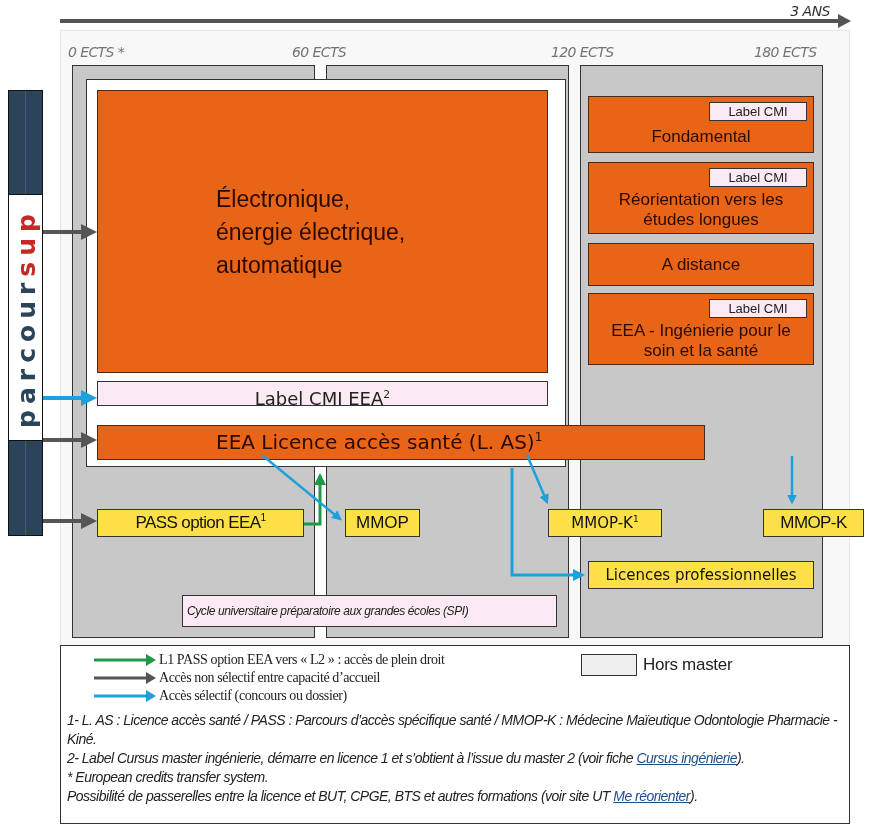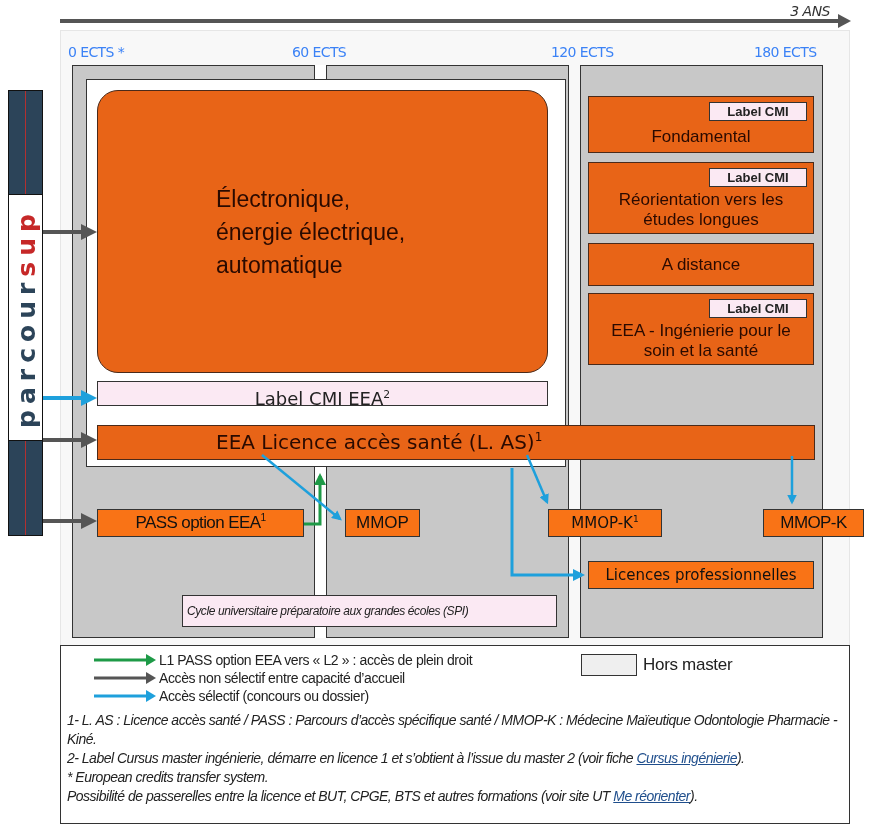--- a/index.html
+++ b/index.html
@@ -2,45 +2,45 @@
 <html><head>
 <meta charset="utf-8">
 <style>
   html, body { margin: 0; padding: 0; }
   body { width: 870px; height: 835px; background: #ffffff; position: relative; overflow: hidden; font-family: "Liberation Sans", sans-serif; }
   .abs { position: absolute; box-sizing: border-box; }
   .timeline-bar { left: 60px; top: 19px; width: 780px; height: 4px; background: #555555; }
   .timeline-head { left: 838px; top: 14px; width: 0; height: 0; border-top: 7px solid transparent; border-bottom: 7px solid transparent; border-left: 13px solid #555555; }
   .years { top: 3px; left: 770px; width: 60px; text-align: right; font-family: "DejaVu Sans", sans-serif; font-style: italic; font-size: 14px; color: #333; letter-spacing: -0.5px; }
   .frame { left: 60px; top: 30px; width: 790px; height: 620px; background: #f8f8f8; border: 1px solid #e6e6e6; }
-  .ects { top: 44px; font-family: "DejaVu Sans", sans-serif; font-size: 14px; color: #3b82f6; letter-spacing: -0.6px; white-space: nowrap; }
+  .ects { top: 44px; font-family: "DejaVu Sans", sans-serif; font-style: italic; font-size: 14px; color: #737373; letter-spacing: -0.6px; white-space: nowrap; }
   .col { background: #c8c8c8; border: 1px solid #333; }
   .inner-white { left: 86px; top: 79px; width: 480px; height: 388px; background: #ffffff; border: 1px solid #333; }
   .orange { background: #e86417; border: 1px solid #4a2a1a; color: #2a0a00; }
   .pink { background: #fbe9f3; border: 1px solid #333; color: #222; }
-  .grey-box { background: #f97316; border: 1px solid #333; color: #111; }
-  .main-title { left: 97px; top: 90px; width: 451px; height: 283px; border-radius: 21px; }
+  .grey-box { background: #fde047; border: 1px solid #333; color: #111; }
+  .main-title { left: 97px; top: 90px; width: 451px; height: 283px; }
   .main-title .txt { position: absolute; left: 118px; top: 92px; font-size: 23px; line-height: 33px; }
   .label-cmi-eea { left: 97px; top: 381px; width: 451px; height: 25px; font-family: "DejaVu Sans", sans-serif; font-size: 18px; text-align: center; line-height: 33px; }
-  .las { left: 97px; top: 425px; width: 718px; height: 35px; font-family: "DejaVu Sans", sans-serif; font-size: 20px; line-height: 33px; padding-left: 118px; white-space: nowrap; }
+  .las { left: 97px; top: 425px; width: 608px; height: 35px; font-family: "DejaVu Sans", sans-serif; font-size: 20px; line-height: 33px; padding-left: 118px; white-space: nowrap; }
   sup { font-size: 60%; vertical-align: super; line-height: 0; }
   .track { left: 588px; width: 226px; text-align: center; font-size: 17px; line-height: 20px; }
-  .badge { position: absolute; right: 6px; width: 98px; height: 19px; background: #fbe9f3; border: 1px solid #333; font-size: 13px; font-weight: bold; color: #222; text-align: center; line-height: 18px; box-sizing: border-box; }
+  .badge { position: absolute; right: 6px; width: 98px; height: 19px; background: #fbe9f3; border: 1px solid #333; font-size: 13px; font-weight: normal; color: #222; text-align: center; line-height: 18px; box-sizing: border-box; }
   .track .ttl { position: absolute; left: 0; right: 0; }
   .small-box { font-size: 17px; text-align: center; line-height: 26px; white-space: nowrap; }
   .small-box.cond { font-family: "Liberation Sans", sans-serif; letter-spacing: -0.6px; }
   .cycle { left: 182px; top: 595px; width: 375px; height: 32px; font-size: 12px; letter-spacing: -0.4px; line-height: 30px; padding-left: 4px; white-space: nowrap; font-style: italic; }
   .parcoursup { left: 8px; top: 90px; width: 35px; height: 446px; background: #2c4459; border: 1px solid #111; }
   .parcoursup .redline { position: absolute; left: 16px; top: 0; width: 1px; height: 100%; background: #b23030; }
   .parcoursup .white { position: absolute; left: 0; top: 103px; width: 100%; height: 247px; background: #ffffff; border-top: 1px solid #111; border-bottom: 1px solid #111; box-sizing: border-box; }
   .parcoursup .word { position: absolute; left: 50%; top: 50%; transform: translate(-50%, -50%) rotate(-90deg); font-family: "DejaVu Sans", sans-serif; font-weight: bold; font-size: 25px; letter-spacing: 6px; white-space: nowrap; }
   .pc-dark { color: #2c4459; } .pc-red { color: #c62828; }
   svg.arrows { position: absolute; left: 0; top: 0; width: 870px; height: 835px; pointer-events: none; }
   .legend { left: 60px; top: 645px; width: 790px; height: 62px; background: #ffffff; border: 1px solid #333; }
-  .legend .row { position: absolute; left: 98px; font-size: 14px; letter-spacing: -0.4px; color: #222; white-space: nowrap; }
+  .legend .row { position: absolute; left: 98px; font-size: 14px; letter-spacing: -0.4px; color: #222; white-space: nowrap; font-family: Liberation Serif, serif; }
   .hors-box { left: 581px; top: 654px; width: 56px; height: 22px; background: #efefef; border: 1px solid #333; }
   .hors-txt { left: 643px; top: 655px; font-size: 17px; color: #222; letter-spacing: -0.3px; }
   .notes { left: 60px; top: 706px; width: 790px; height: 118px; background: #fff; border: 1px solid #333; border-top: none; padding: 5px 0 16px 6px; font-style: italic; font-size: 14px; letter-spacing: -0.5px; line-height: 19px; color: #222; }
   .notes a { color: #1f4e8c; text-decoration: underline; }
 </style>
 </head>
 <body>
 
 <div class="abs years">3 ANS</div>
 <div class="abs timeline-bar"></div>

